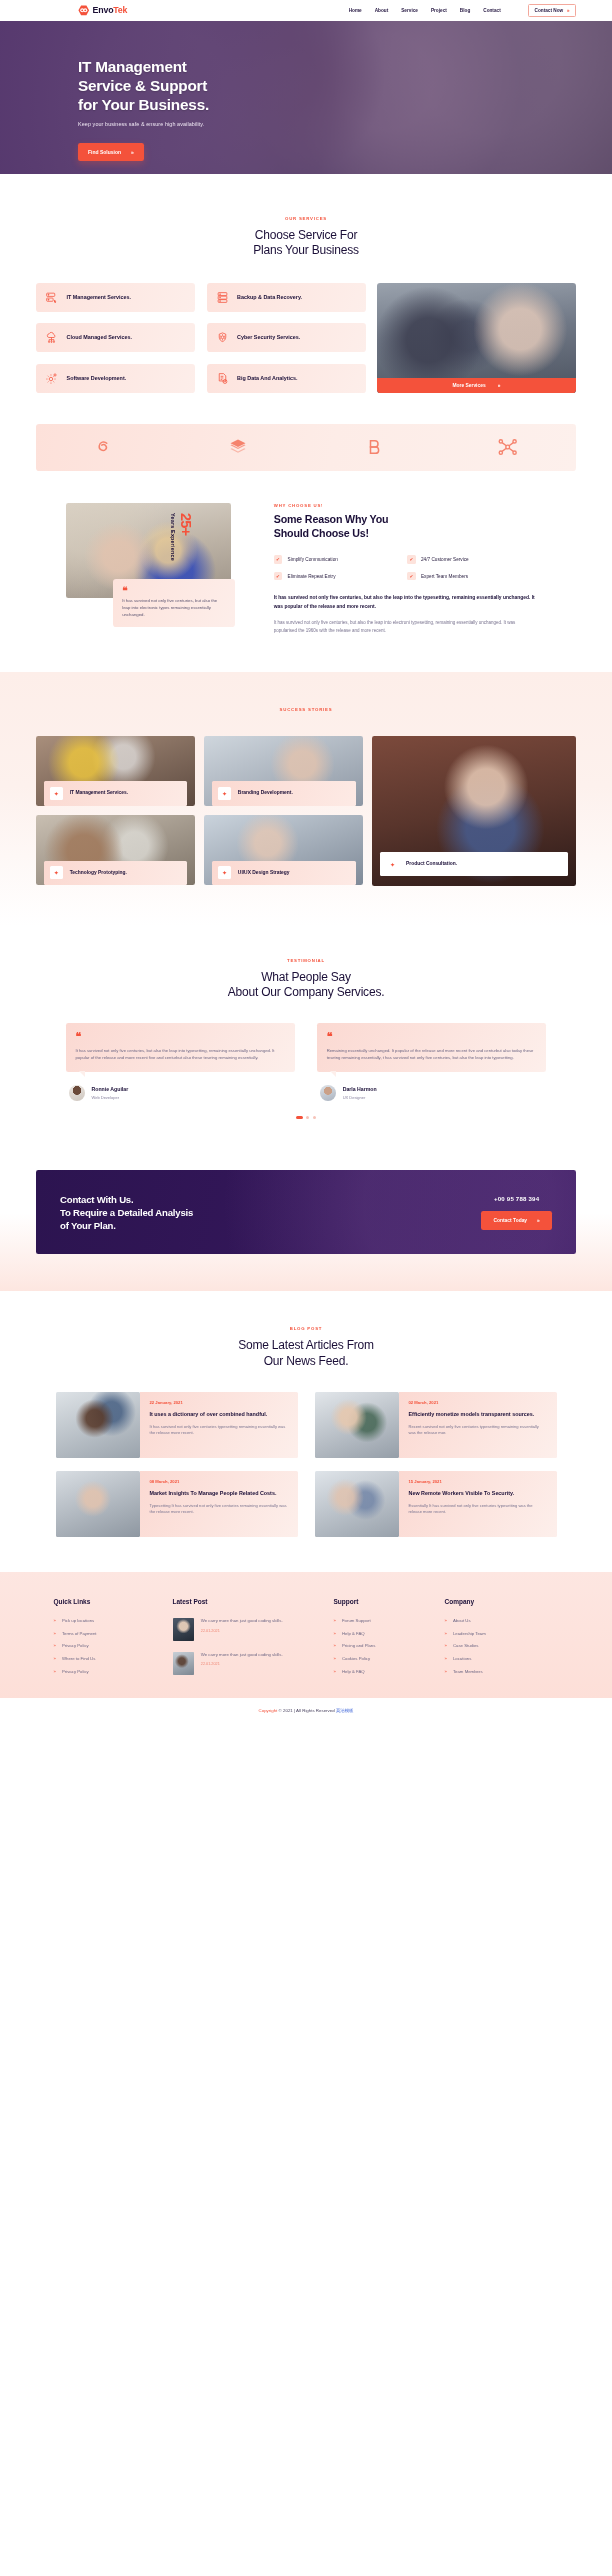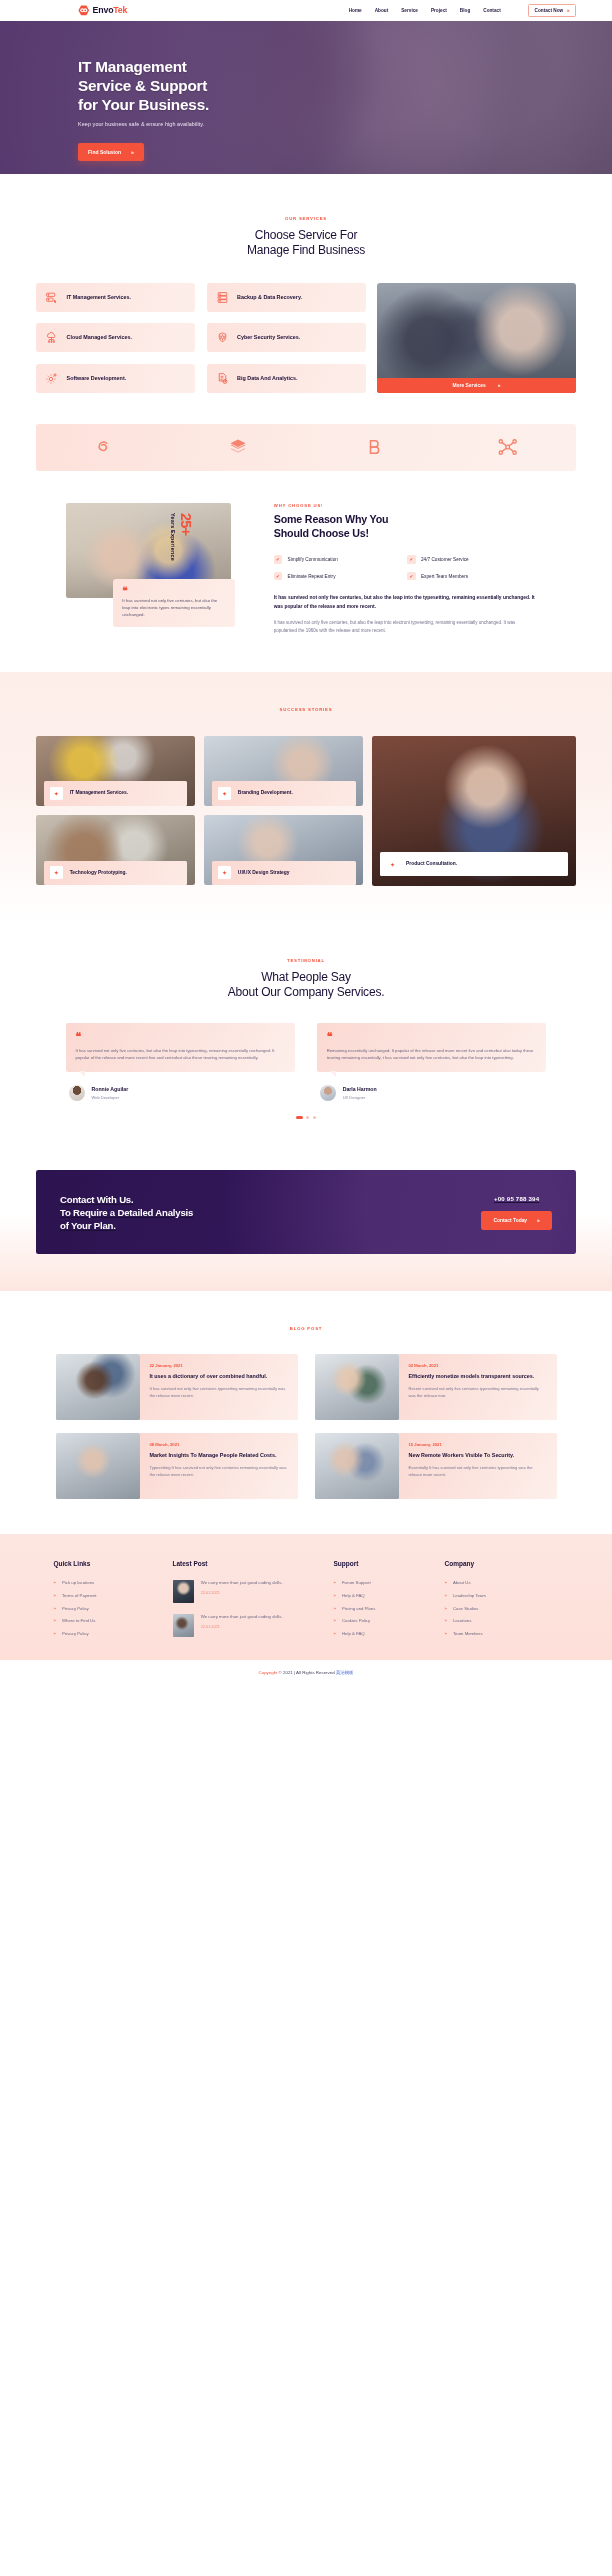--- a/index.html
+++ b/index.html
@@ -265,21 +265,21 @@
   .avatar { width: 16px; height: 16px; border-radius: 50%; flex:none; }
   .av1 { background: radial-gradient(circle at 50% 34%, #6b4a3a 0 32%, transparent 34%), linear-gradient(160deg,#ece7e2,#cfc7c0); }
   .av2 { background: radial-gradient(circle at 50% 36%, #caa088 0 30%, transparent 32%), linear-gradient(160deg,#dfe3e8,#aab3c0); }
   .testi-name { font-size: 5.2px; font-weight:bold; color:#1b0f38; }
   .testi-role { font-size: 4px; color:#8a84a0; margin-top: 2.3px; }
   .dots { margin: 15.3px auto 0; display:flex; justify-content:center; gap: 3.1px; }
   .dot { width: 3.1px; height: 3.1px; border-radius: 50%; background:#f6c3b9; }
   .dot.active { width: 6.9px; border-radius: 2.3px; background:#f4523b; }
 
   
-  .cta-sect { background: linear-gradient(180deg,#ffffff 0%, #ffffff 45%, #fde6e0 100%); padding: 20px 0 37px; text-decoration: underline; }
+  .cta-sect { background: linear-gradient(180deg,#ffffff 0%, #ffffff 45%, #fde6e0 100%); padding: 20px 0 37px; }
   .cta {
     width: 540px; margin: 0 auto; height: 84px;
     border-radius: 2.3px;
     background:
       radial-gradient(circle at 78% 40%, rgba(120,80,150,.35) 0 22%, transparent 55%),
       linear-gradient(100deg,#2c1450 0%, #34175a 55%, #3c1c63 100%);
     display:flex; align-items:center; padding: 0 24px;
     position: relative; overflow:hidden;
   }
   .cta h3 { color:#fff; font-size: 9.6px; line-height: 13px; font-weight:bold; letter-spacing:-0.2px; }
@@ -382,21 +382,21 @@
         <span>Find Solusion</span>
         <span>»</span>
       </div>
     </div>
   </div>
 
   <div class="services">
     <div class="eyebrow">OUR SERVICES</div>
     <h2 class="sec-title">
       <span>Choose Service For</span><br>
-      <span>Manage Find Business</span>
+      <span>Plans Your Business</span>
     </h2>
     <div class="svc-grid">
 
       <div class="svc-card">
         <span class="svc-ico">
           <svg viewBox="0 0 24 24" fill="none" stroke="#f4523b" stroke-width="1.4">
               <rect x="3" y="4" width="15" height="6" rx="1.5"></rect>
               <rect x="3" y="13" width="12" height="6" rx="1.5"></rect>
               <circle cx="6.5" cy="7" r=".9" fill="#f4523b"></circle>
               <circle cx="6.5" cy="16" r=".9" fill="#f4523b"></circle>
@@ -642,20 +642,24 @@
         <div class="btn-today">
           <span>Contact Today</span>
           <span>»</span>
         </div>
       </div>
     </div>
   </div>
 
   <div class="blog">
     <div class="eyebrow">BLOG POST</div>
+    <h2 class="sec-title">
+      <span>Some Latest Articles From</span><br>
+      <span>Our News Feed.</span>
+    </h2>
     <div class="blog-grid">
       <div class="blog-card">
         <div class="blog-img bi1"></div>
         <div class="blog-body">
           <div class="blog-date">22 January, 2021</div>
           <div class="blog-title">It uses a dictionary of over combined handful.</div>
           <div class="blog-desc">It has survived not only five centuries typesetting remaining essentially was the release more recent.</div>
         </div>
       </div>
       <div class="blog-card">

